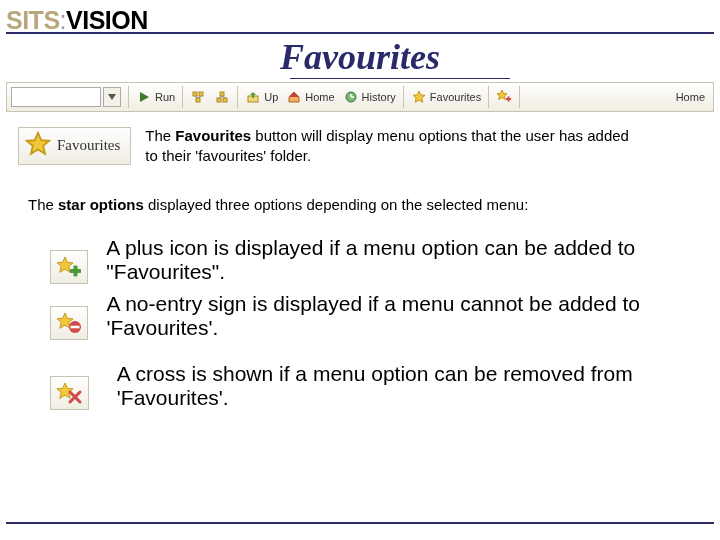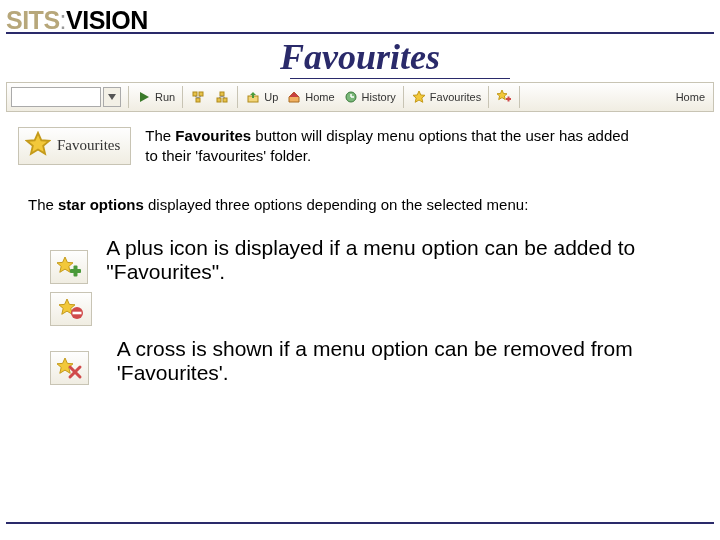--- a/index.html
+++ b/index.html
@@ -139,21 +139,21 @@
     left: 18px;
     right: 20px;
     display: flex;
     align-items: flex-end;
     gap: 18px;
     font-size: 21px;
     margin-left: 32px;
   }
   .opt-row.r1 { top: 236px; }
   .opt-row.r2 { top: 292px; }
-  .opt-row.r3 { top: 337px; gap: 28px; }
+  .opt-row.r3 { top: 362px; gap: 28px; }
   .opt-icon {
     width: 40px;
     height: 32px;
     background: linear-gradient(#fefefe, #f0ede2);
     border: 1px solid #c8c4b4;
     display: flex;
     align-items: center;
     justify-content: center;
   }
   .bottom-rule {
@@ -307,20 +307,21 @@
 </div>
 
 <div class="opt-row r2">
   <div class="opt-icon">
     <svg width="28" height="24" viewBox="0 0 28 24">
       <path d="M10 2 L12.4 7.4 L18 7.8 L13.8 11.4 L15.2 17.3 L10 14.1 L4.8 17.3 L6.2 11.4 L2 7.8 L7.6 7.4 Z" fill="#f2c83a" stroke="#c49a1a"></path>
       <circle cx="20" cy="16" r="6" fill="#d04a4a"></circle>
       <rect x="15.5" y="14.7" width="9" height="2.6" fill="#fff"></rect>
     </svg>
   </div>
+  <span>A no-entry sign is displayed if a menu cannot be added to 'Favourites'.</span>
 </div>
 
 <div class="opt-row r3">
   <div class="opt-icon">
     <svg width="28" height="24" viewBox="0 0 28 24">
       <path d="M10 2 L12.4 7.4 L18 7.8 L13.8 11.4 L15.2 17.3 L10 14.1 L4.8 17.3 L6.2 11.4 L2 7.8 L7.6 7.4 Z" fill="#f2c83a" stroke="#c49a1a"></path>
       <line x1="15" y1="11" x2="25" y2="21" stroke="#d04a4a" stroke-width="3" stroke-linecap="round"></line>
       <line x1="25" y1="11" x2="15" y2="21" stroke="#d04a4a" stroke-width="3" stroke-linecap="round"></line>
     </svg>
   </div>

